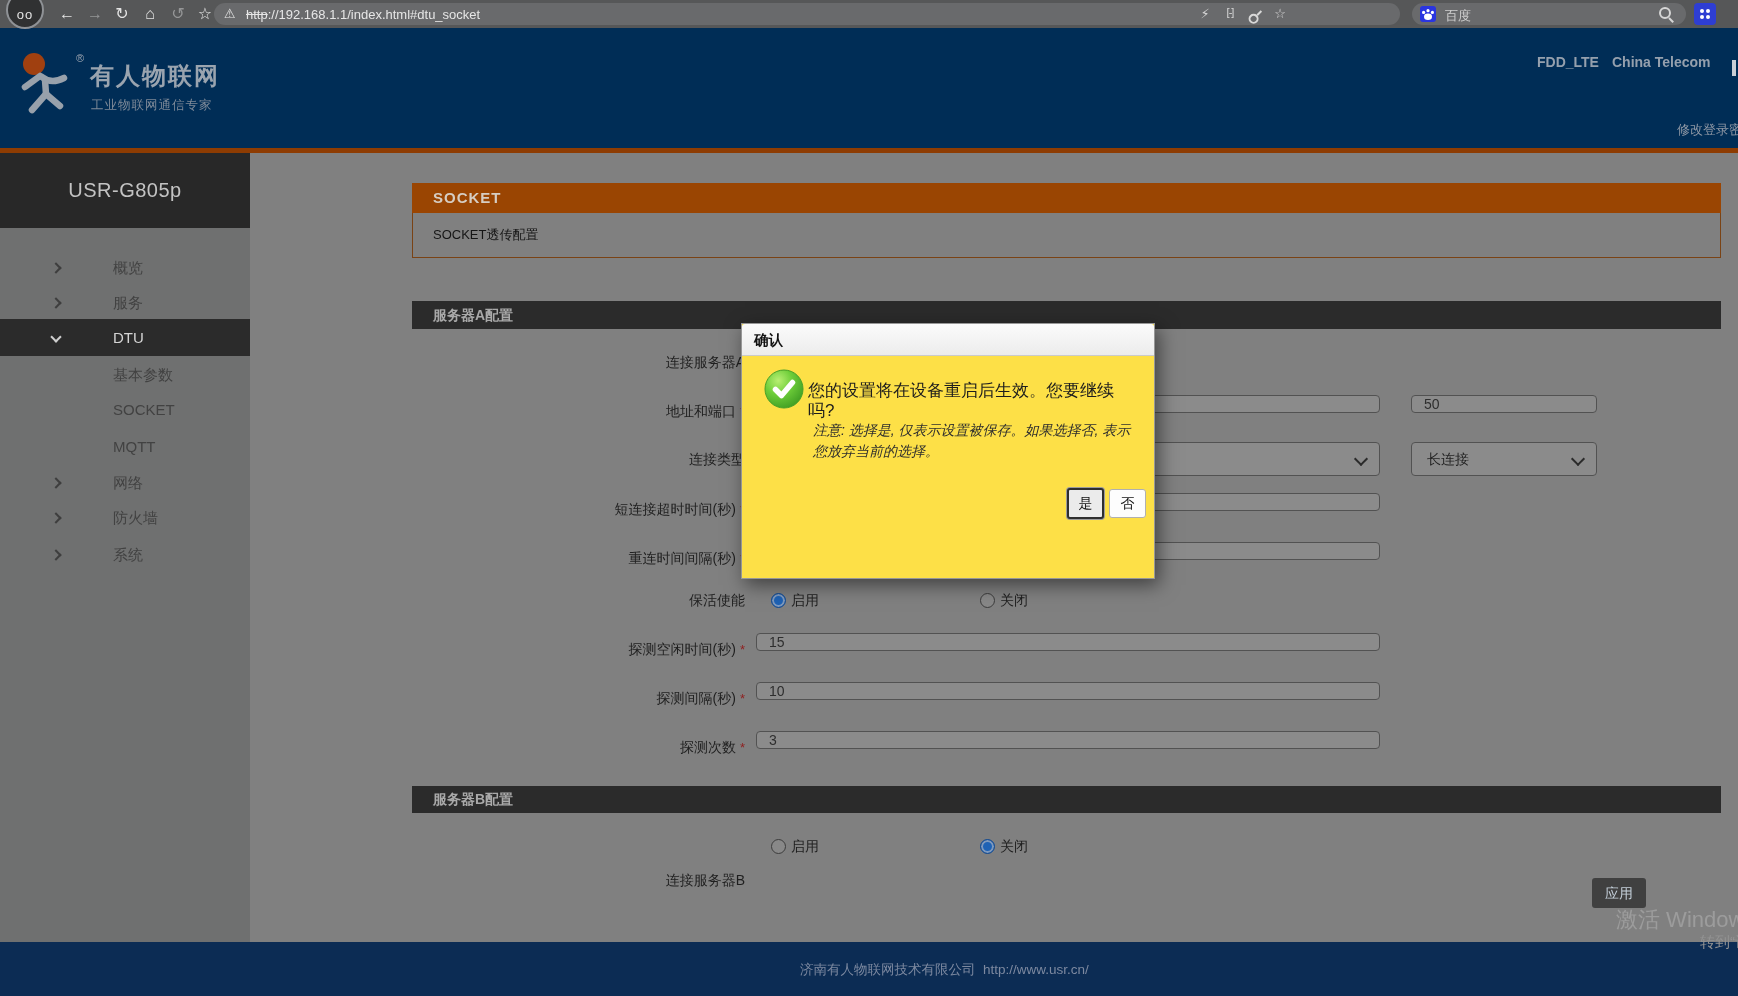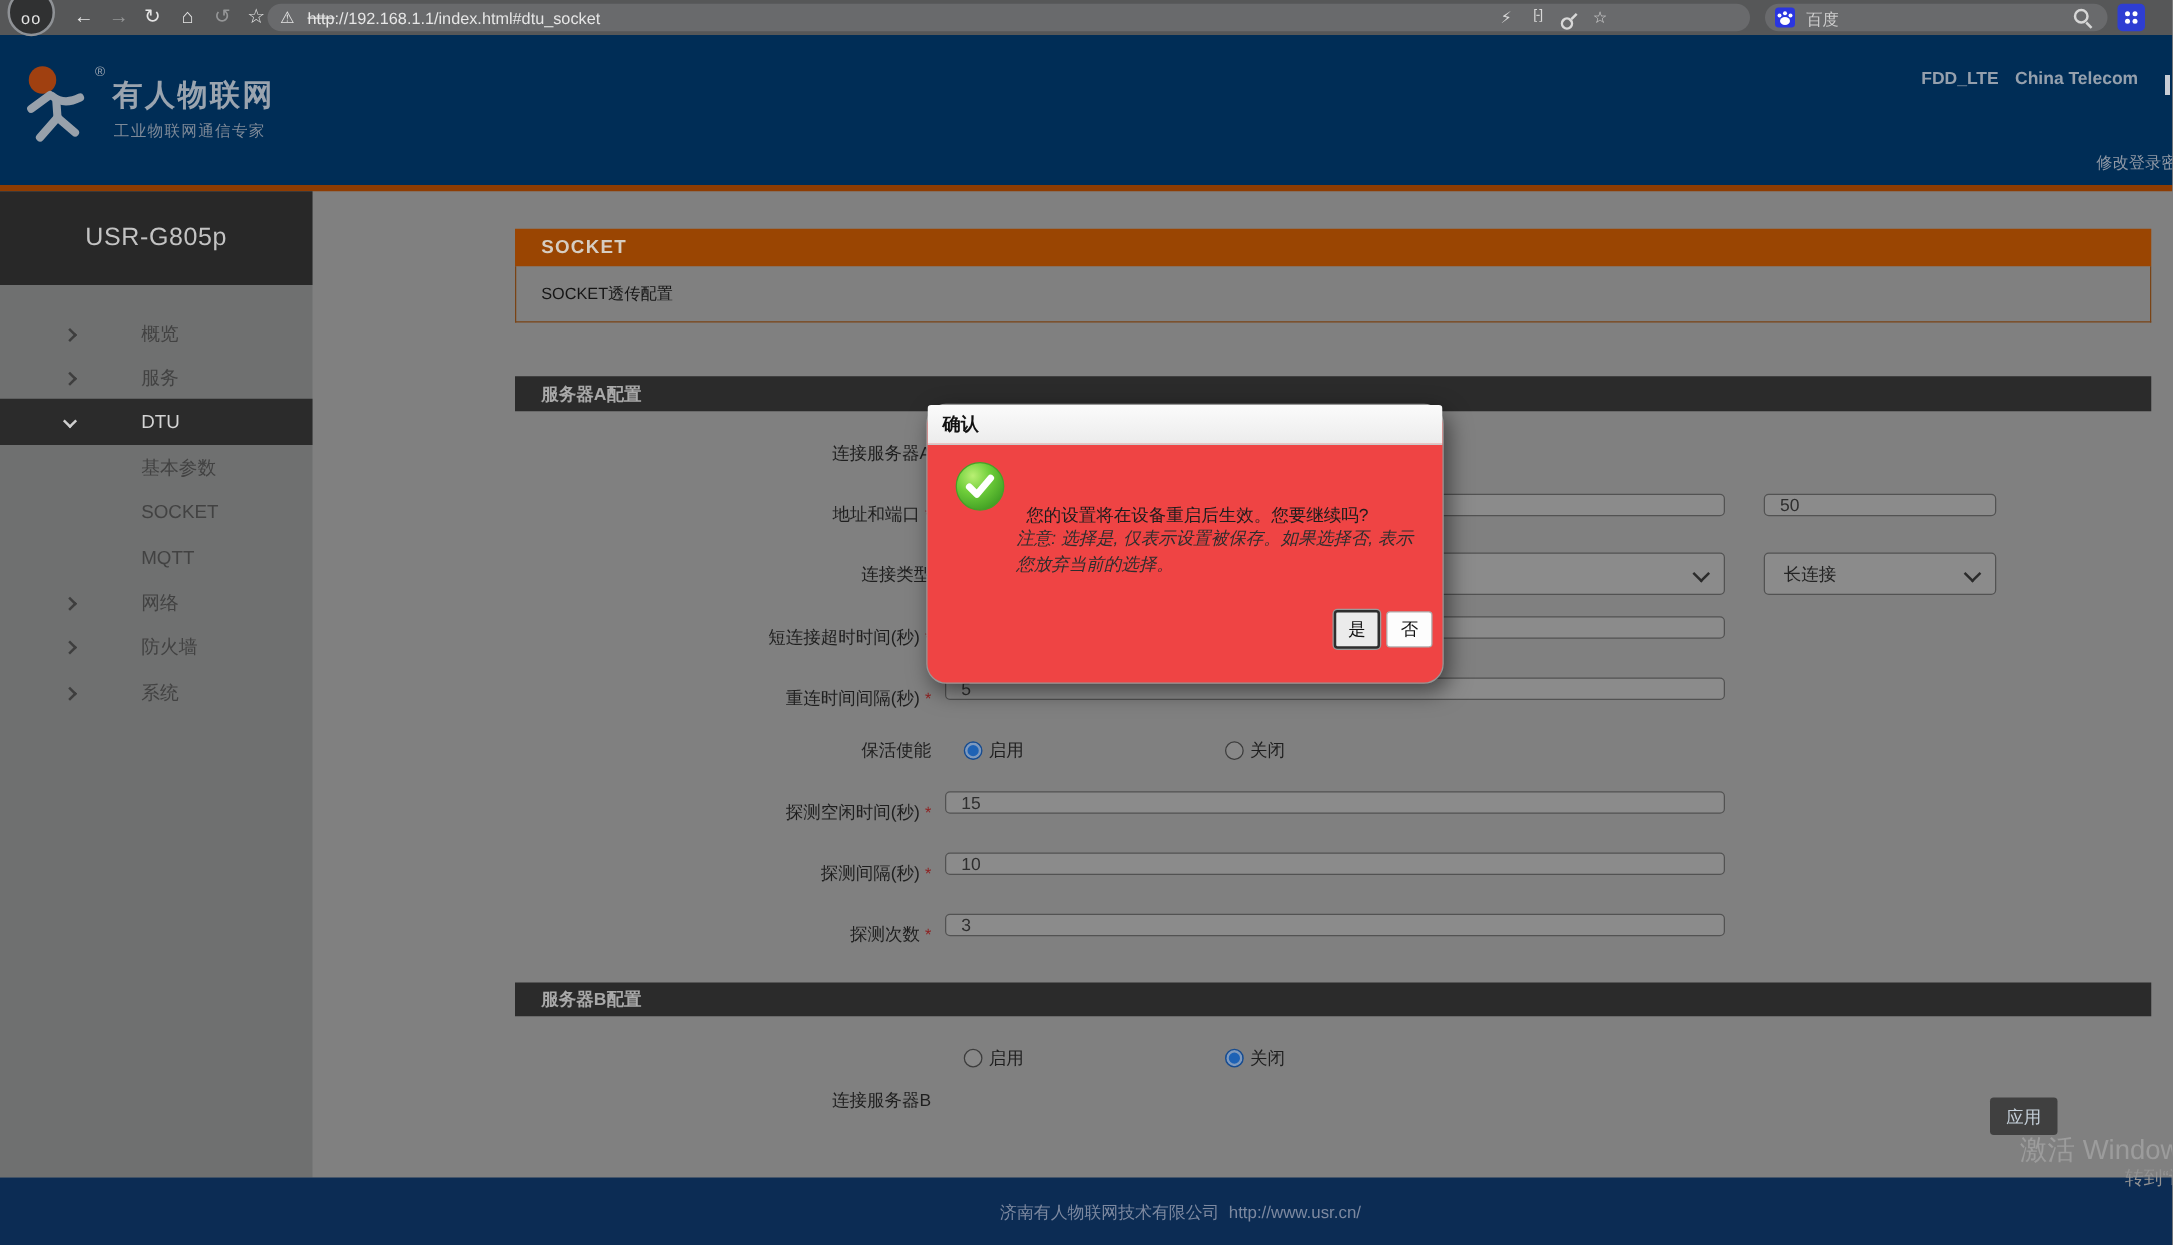--- a/index.html
+++ b/index.html
@@ -77,28 +77,28 @@
   .applybtn{left:1592px;top:878px;width:54px;height:30px;background:#404040;color:#c4cfd9;
     font-size:14px;text-align:center;line-height:30px;border-radius:3px;}
 
   
   .wm1{left:1616px;top:905px;font-size:22px;color:#9c9c9c;z-index:30;white-space:nowrap;}
   .wm2{left:1700px;top:933px;font-size:15px;color:#939393;z-index:30;white-space:nowrap;}
   .footer{left:0;top:942px;width:1738px;height:54px;background:#0c2c54;z-index:2;}
   .ftext{left:800px;top:19px;font-size:13.5px;color:#7d89a0;white-space:nowrap;}
 
   
-  .dialog{left:741px;top:323px;width:414px;height:224px;background:#ef4444;border:1px solid #979797;
-    border-radius:16px;box-shadow:4px 6px 18px rgba(0,0,0,.5);z-index:50;box-sizing:border-box;}
+  .dialog{left:741px;top:323px;width:414px;height:256px;background:#fde047;border:1px solid #979797;
+    border-radius:0;box-shadow:4px 6px 18px rgba(0,0,0,.5);z-index:50;box-sizing:border-box;}
   .dlgtitle{position:absolute;left:0;top:0;width:100%;height:32px;box-sizing:border-box;
     background:linear-gradient(#fbfbfb,#ececec);border-bottom:1px solid #cbcbcb;
     border-radius:3px 3px 0 0;font-size:14.5px;font-weight:bold;color:#111;
     line-height:32px;padding-left:12px;}
   .dlgicon{position:absolute;left:22px;top:45px;width:40px;height:40px;}
-  .dlgmsg{position:absolute;left:79px;top:57px;width:332px;font-size:14px;color:#1d1d1d;line-height:20px;margin-top:21px;}
+  .dlgmsg{position:absolute;left:66px;top:57px;width:332px;font-size:17px;color:#1d1d1d;line-height:20px;}
   .dlgnote{position:absolute;left:71px;top:96px;width:340px;font-size:14px;font-style:italic;
     color:#2e2e2e;line-height:21px;}
   .dlgbtn{position:absolute;box-sizing:border-box;font-size:14px;color:#111;text-align:center;
     font-family:"Liberation Sans","DejaVu Sans",sans-serif;cursor:pointer;}
   .yesbtn{left:325px;top:164px;width:37px;height:31px;background:#ebebeb;border:2px solid #2e2e2e;
     box-shadow:0 0 0 1px #9b9b9b;border-radius:3px;line-height:26px;}
   .nobtn{left:367px;top:165px;width:37px;height:29px;background:#fdfdfd;border:1px solid #b0b0b0;
     border-radius:3px;line-height:26px;}
 </style>
 </head>

